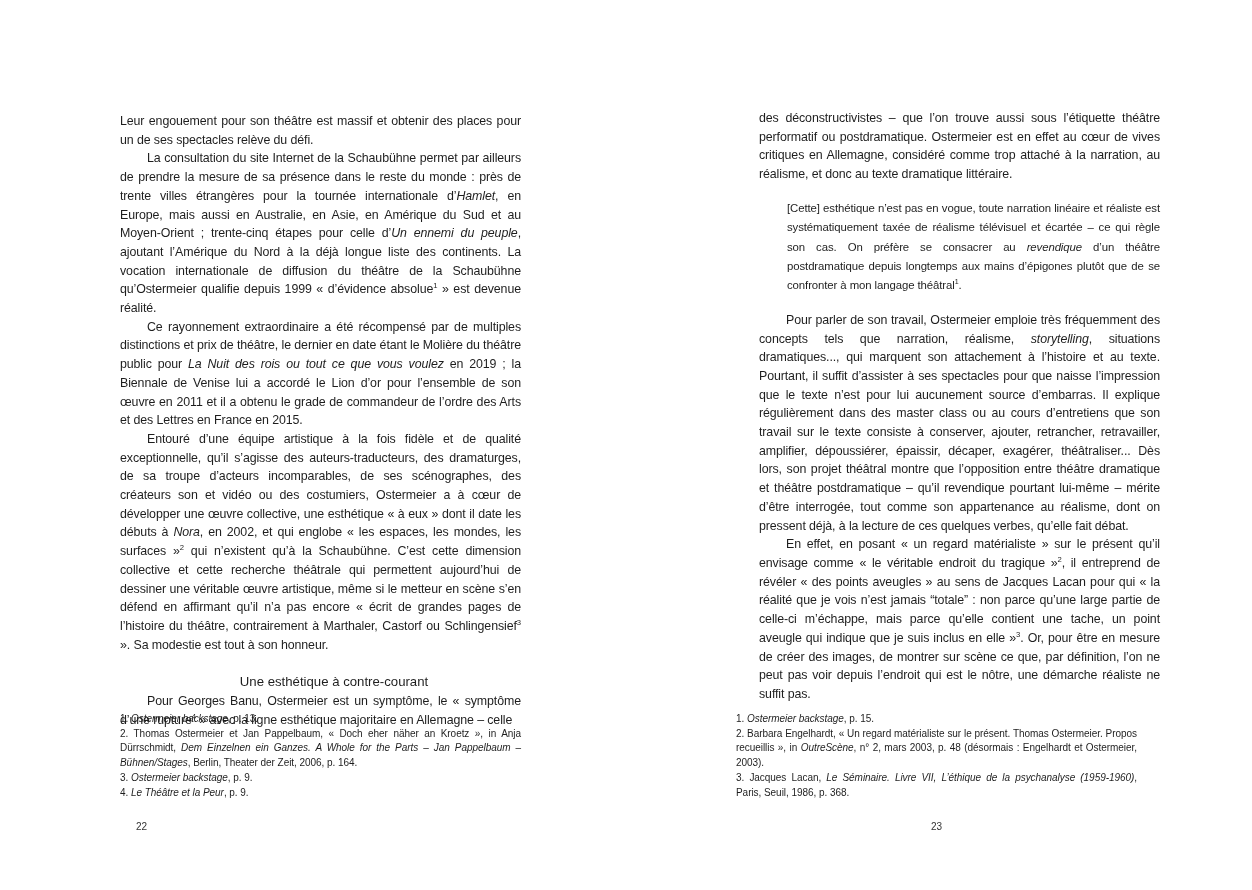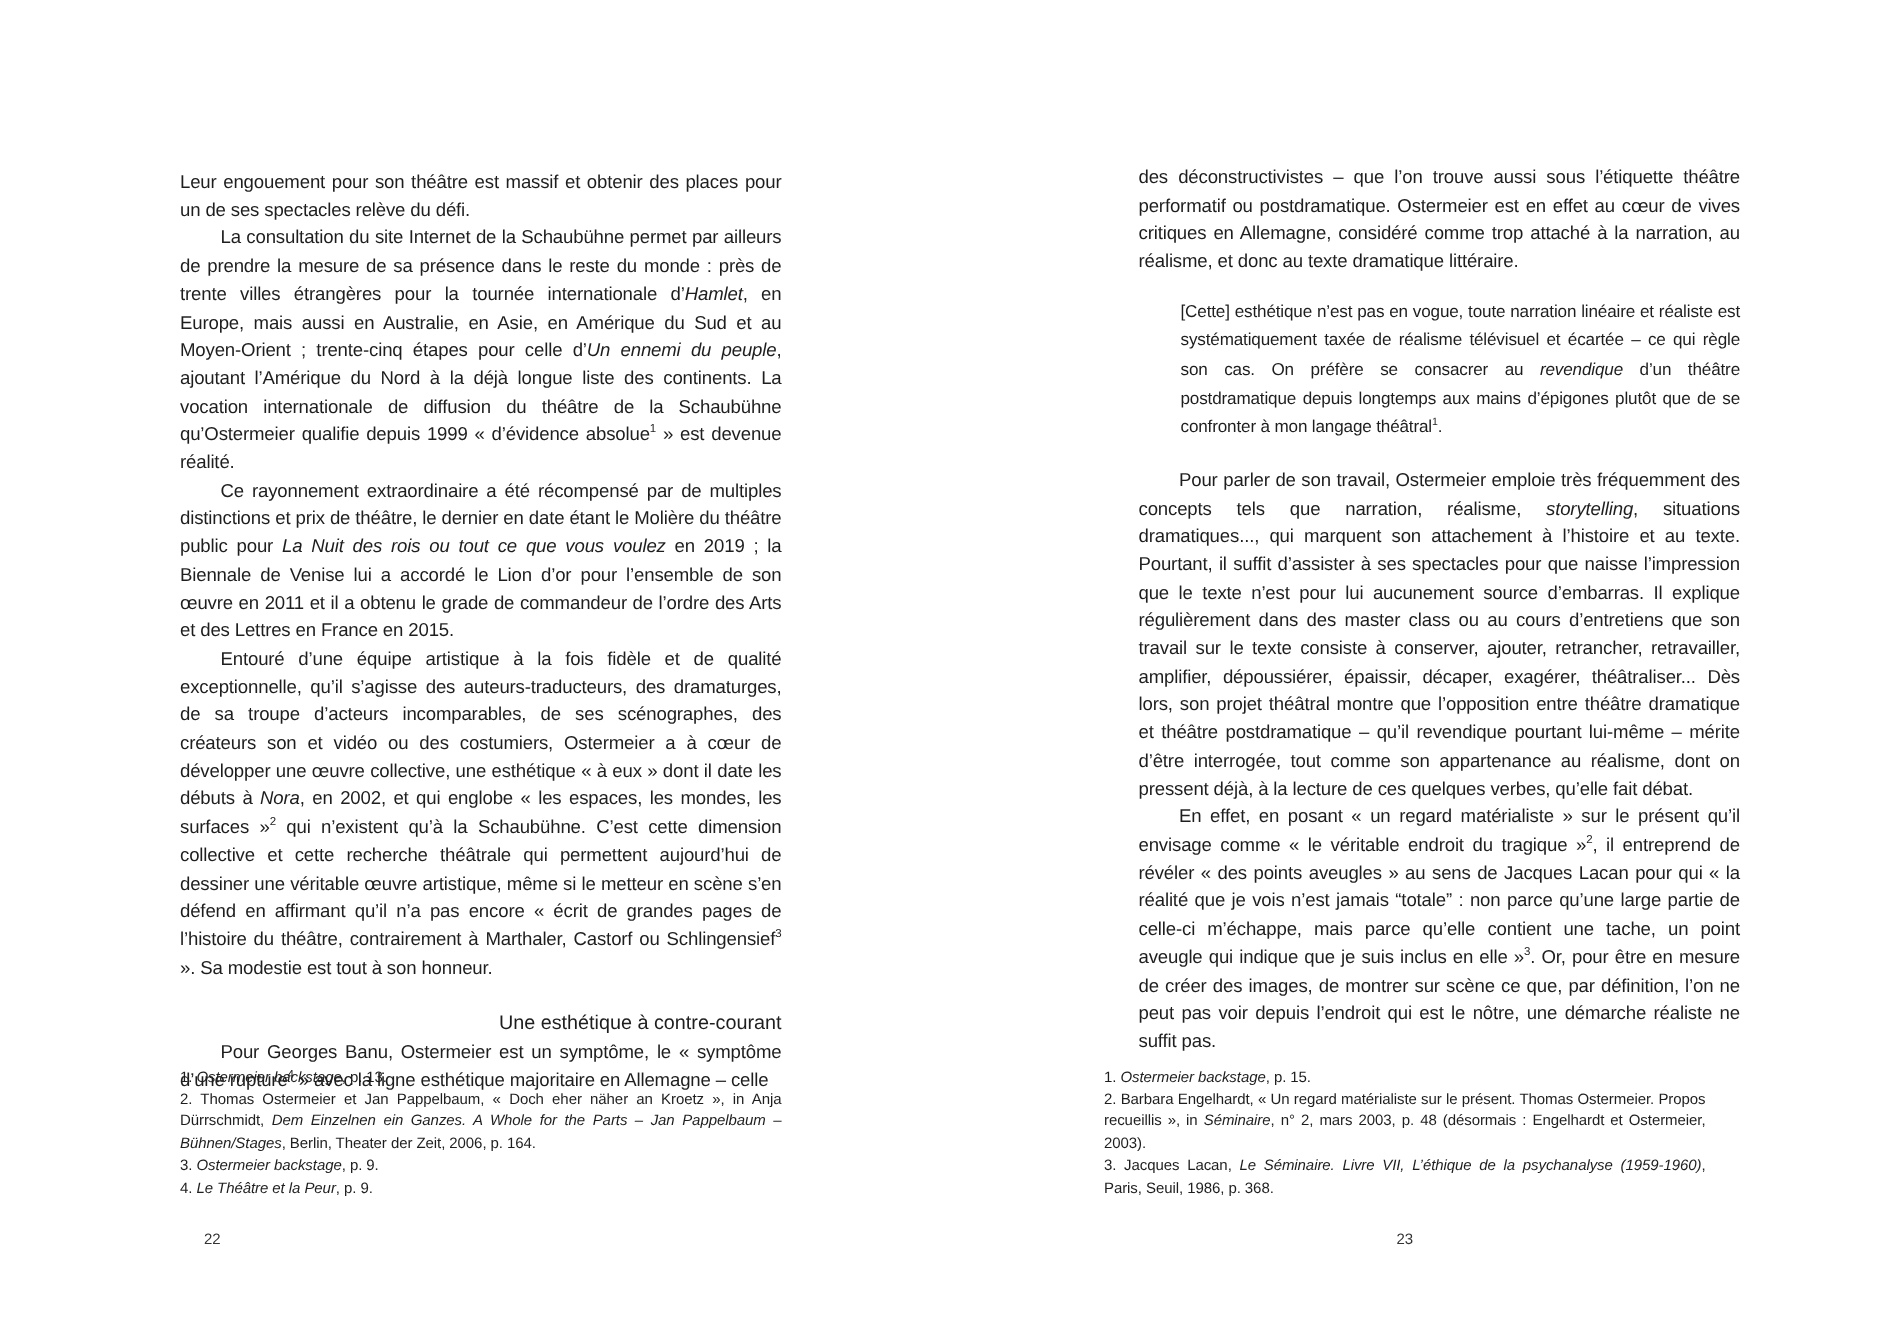--- a/index.html
+++ b/index.html
@@ -32,21 +32,21 @@
 
   .para { margin: 0; }
   .para.indent { text-indent: 27px; }
 
   .section-heading {
     margin: 19px 0 0 0;
     padding-left: 27px;
     font-size: 13.2px;
     font-weight: normal;
     line-height: 18.7px;
-    text-align: right;
+    text-align: center;
     letter-spacing: 0;
   }
 
   blockquote.quote {
     margin: 15px 0 15px 28px;
     padding: 0;
     font-size: 11.4px;
     line-height: 19.4px;
     text-align: justify;
   }
@@ -107,20 +107,20 @@
   <section>
     <div class="text-col col-right">
       <p class="para">des déconstructivistes – que l’on trouve aussi sous l’étiquette théâtre performatif ou postdramatique. Ostermeier est en effet au cœur de vives critiques en Allemagne, considéré comme trop attaché à la narration, au réalisme, et donc au texte dramatique littéraire.</p>
       <blockquote class="quote">[Cette] esthétique n’est pas en vogue, toute narration linéaire et réaliste est systématiquement taxée de réalisme télévisuel et écartée – ce qui règle son cas. On préfère se consacrer au <i>revendique</i> d’un théâtre postdramatique depuis longtemps aux mains d’épigones plutôt que de se confronter à mon langage théâtral<sup>1</sup>.</blockquote>
       <p class="para indent">Pour parler de son travail, Ostermeier emploie très fréquemment des concepts tels que narration, réalisme, <i>storytelling</i>, situations dramatiques..., qui marquent son attachement à l’histoire et au texte. Pourtant, il suffit d’assister à ses spectacles pour que naisse l’impression que le texte n’est pour lui aucunement source d’embarras. Il explique régulièrement dans des master class ou au cours d’entretiens que son travail sur le texte consiste à conserver, ajouter, retrancher, retravailler, amplifier, dépoussiérer, épaissir, décaper, exagérer, théâtraliser... Dès lors, son projet théâtral montre que l’opposition entre théâtre dramatique et théâtre postdramatique – qu’il revendique pourtant lui-même – mérite d’être interrogée, tout comme son appartenance au réalisme, dont on pressent déjà, à la lecture de ces quelques verbes, qu’elle fait débat.</p>
       <p class="para indent">En effet, en posant « un regard matérialiste » sur le présent qu’il envisage comme « le véritable endroit du tragique »<sup>2</sup>, il entreprend de révéler « des points aveugles » au sens de Jacques Lacan pour qui « la réalité que je vois n’est jamais “totale” : non parce qu’une large partie de celle-ci m’échappe, mais parce qu’elle contient une tache, un point aveugle qui indique que je suis inclus en elle »<sup>3</sup>. Or, pour être en mesure de créer des images, de montrer sur scène ce que, par définition, l’on ne peut pas voir depuis l’endroit qui est le nôtre, une démarche réaliste ne suffit pas.</p>
     </div>
 
     <div class="footnotes footnotes-right">
       <p class="footnote">1. <i>Ostermeier backstage</i>, p. 15.</p>
-      <p class="footnote">2. Barbara Engelhardt, « Un regard matérialiste sur le présent. Thomas Ostermeier. Propos recueillis », in <i>Séminaire</i>, n° 2, mars 2003, p. 48 (désormais : Engelhardt et Ostermeier, 2003).</p>
+      <p class="footnote">2. Barbara Engelhardt, « Un regard matérialiste sur le présent. Thomas Ostermeier. Propos recueillis », in <i>OutreScène</i>, n° 2, mars 2003, p. 48 (désormais : Engelhardt et Ostermeier, 2003).</p>
       <p class="footnote">3. Jacques Lacan, <i>Le Séminaire. Livre VII, L’éthique de la psychanalyse (1959-1960)</i>, Paris, Seuil, 1986, p. 368.</p>
     </div>
 
     <div class="page-number page-number-right">23</div>
   </section>
 
 </div>
 
 </body></html>

